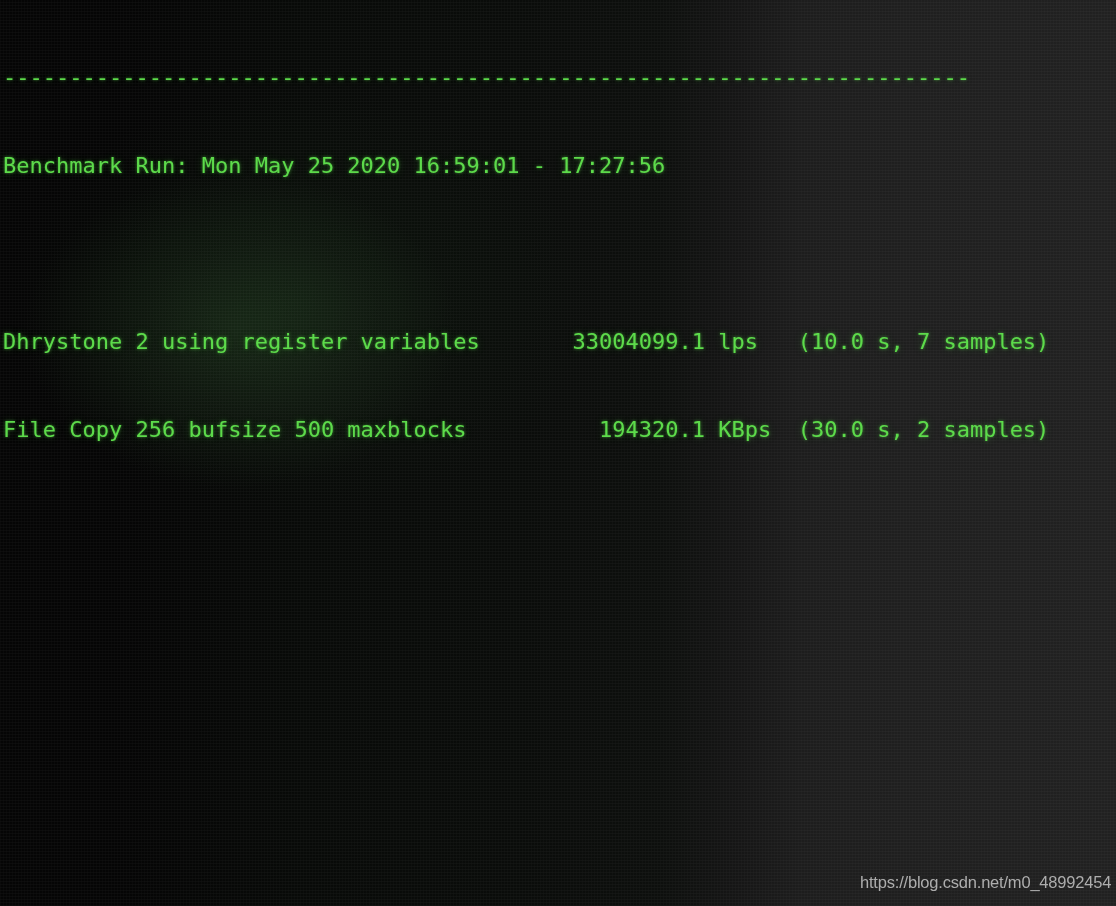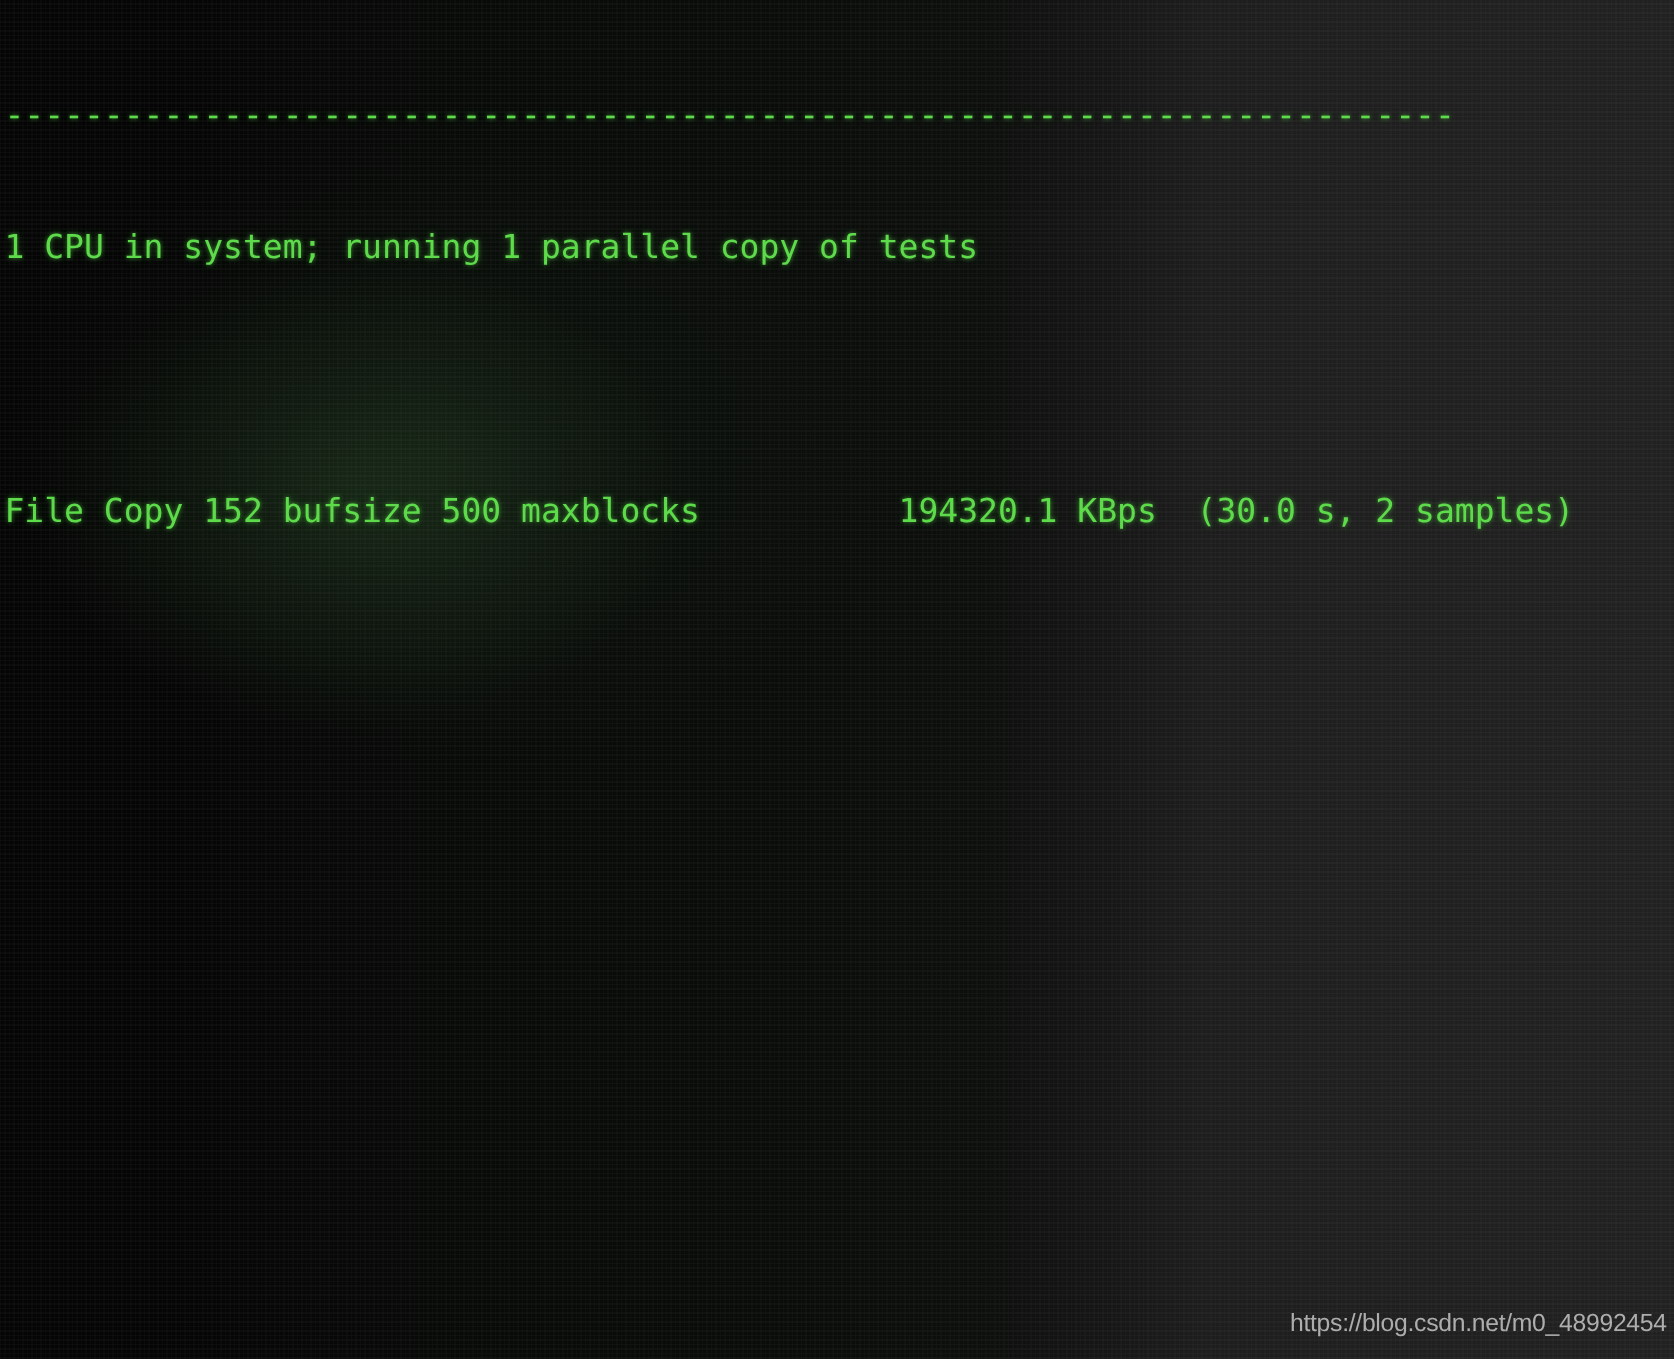--- a/index.html
+++ b/index.html
@@ -80,23 +80,24 @@
     opacity: 0.92;
   }
 </style>
 </head>
 <body>
 
 <div id="screen">
 
   <div class="term">
     <span class="line">-------------------------------------------------------------------------</span>
-    <span class="line">1 CPU in system; running 1 parallel copy of tests</span>
+    <span class="line">Benchmark Run: Mon May 25 2020 16:59:01 - 17:27:56</span>
     <span class="line blank"></span>
-    <span class="line">File Copy 152 bufsize 500 maxblocks          194320.1 KBps  (30.0 s, 2 samples)</span>
+    <span class="line">Dhrystone 2 using register variables       33004099.1 lps   (10.0 s, 7 samples)</span>
+    <span class="line">File Copy 256 bufsize 500 maxblocks          194320.1 KBps  (30.0 s, 2 samples)</span>
     
     
     
     
     
     
     
     
     
     

